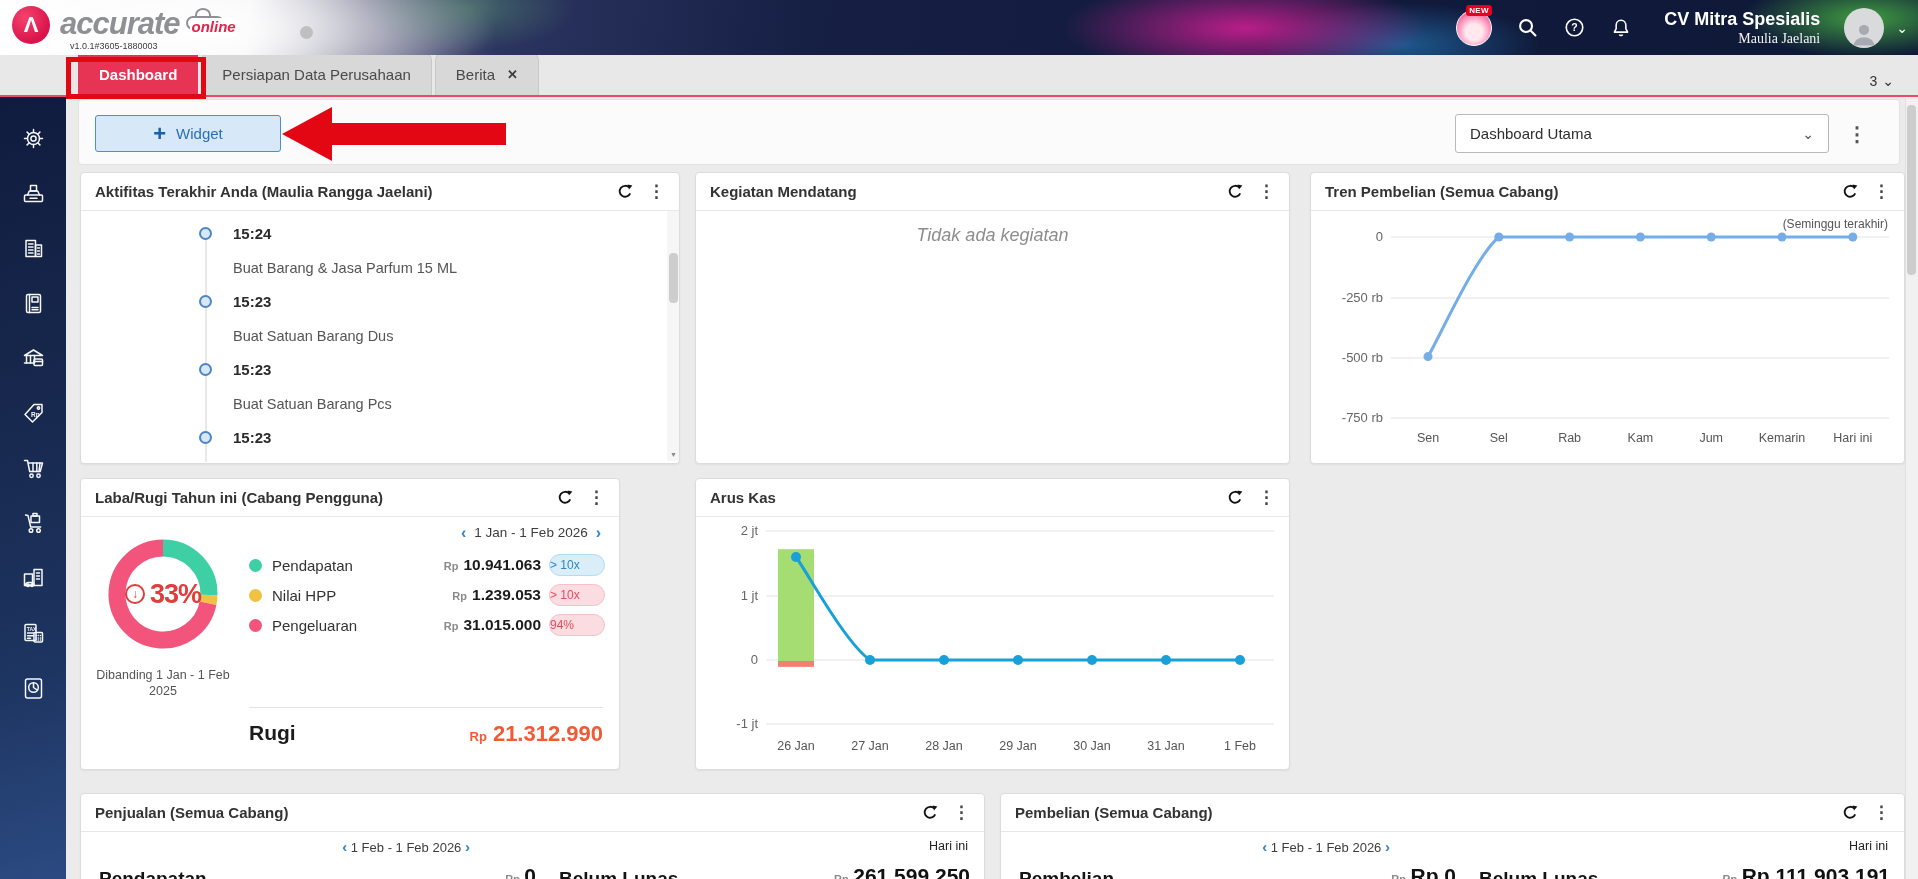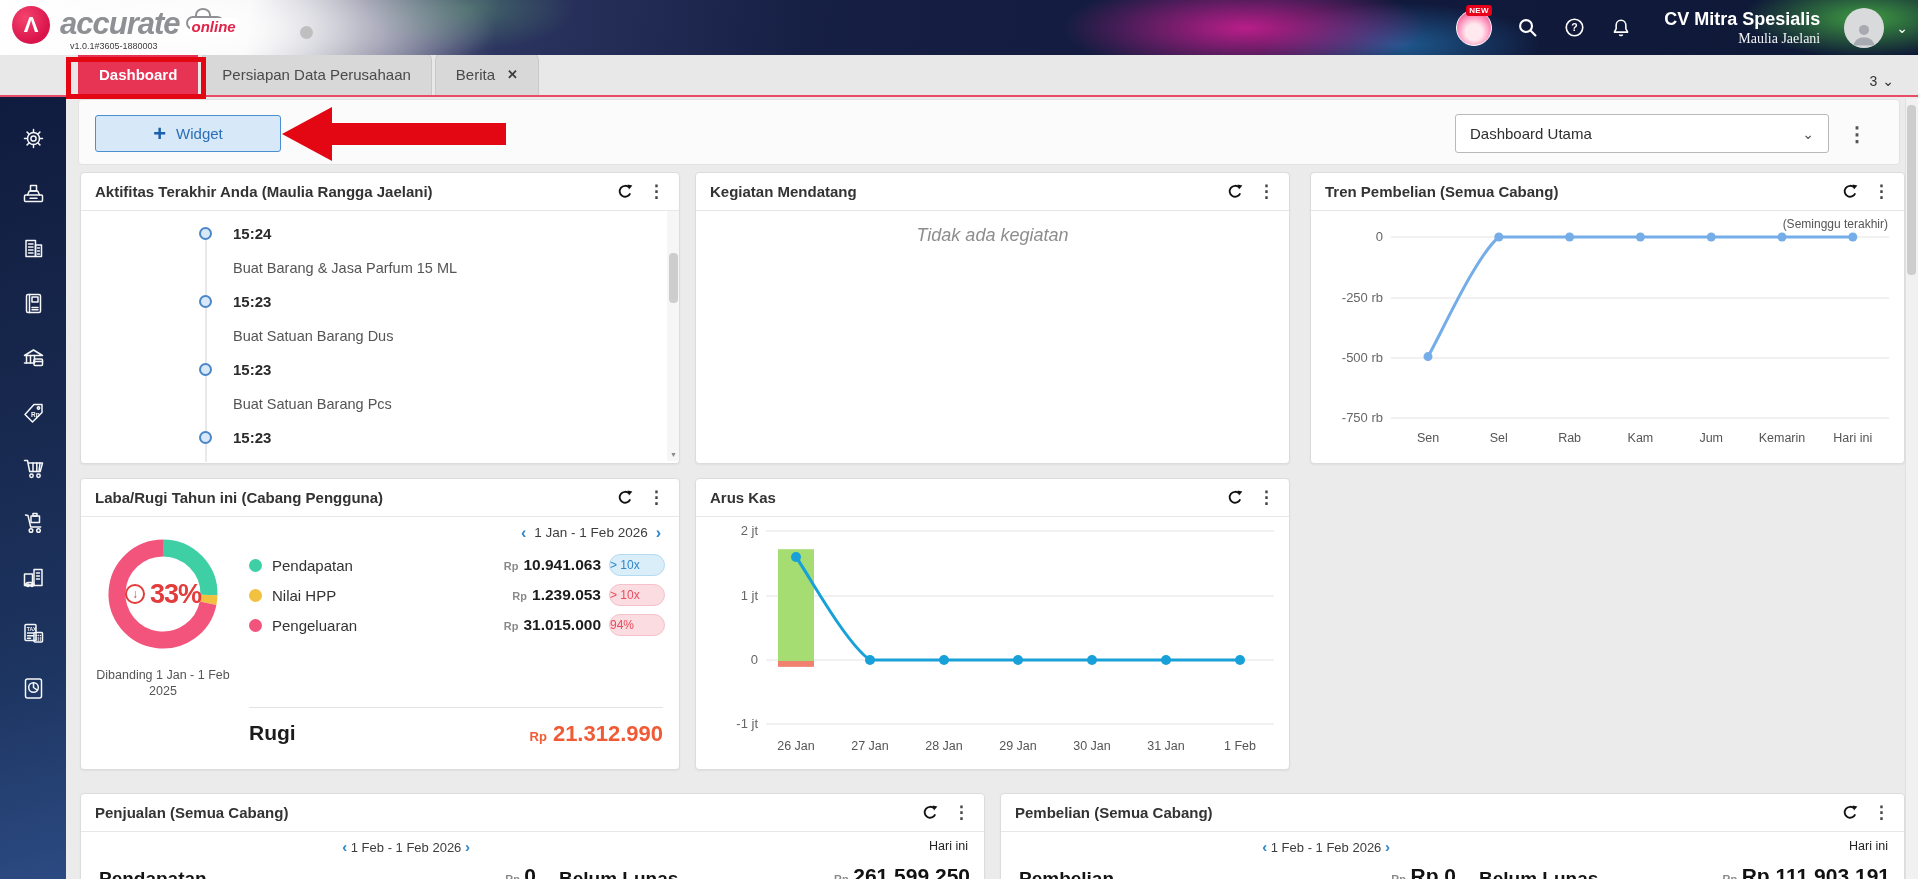--- a/index.html
+++ b/index.html
@@ -73,21 +73,21 @@
   .card { position:absolute; background:#fff; border:1px solid #dcdcdc; border-radius:4px; box-shadow:0 1px 2px rgba(0,0,0,.05); z-index:4;}
   .card-head { position:absolute; left:0; top:0; right:0; height:38px; border-bottom:1px solid #e7e7e7; display:flex; align-items:center; padding:0 14px;}
   .card-title { font-size:15px; font-weight:bold; color:#333; }
   .head-icons { margin-left:auto; display:flex; align-items:center; gap:14px;}
   .refresh { cursor:pointer; display:flex;}
   .kebab { font-size:17px; color:#444; font-weight:bold; cursor:pointer; line-height:1;}
 
   #card-activity { left:80px; top:172px; width:600px; height:292px;}
   #card-upcoming { left:695px; top:172px; width:595px; height:292px;}
   #card-trend    { left:1310px; top:172px; width:595px; height:292px;}
-  #card-pl       { left:80px;  top:478px; width:600px; height:292px;}
+  #card-pl       { left:80px;  top:478px; width:540px; height:292px;}
   #card-cash     { left:695px; top:478px; width:595px; height:292px;}
   #card-sales    { left:80px;  top:793px; width:905px; height:120px;}
   #card-purch    { left:1000px; top:793px; width:905px; height:120px;}
 
   
   .act-body { position:absolute; left:14px; right:14px; top:38px; bottom:1px; overflow:hidden;}
   .act-date { position:absolute; left:0; top:10px; width:104px; text-align:center;}
   .act-day  { font-size:13px; color:#777;}
   .act-num  { font-size:39px; color:#404040; line-height:44px; font-weight:300; letter-spacing:-1px;}
   .act-mon  { font-size:20px; color:#6e6e6e; font-weight:300;}

